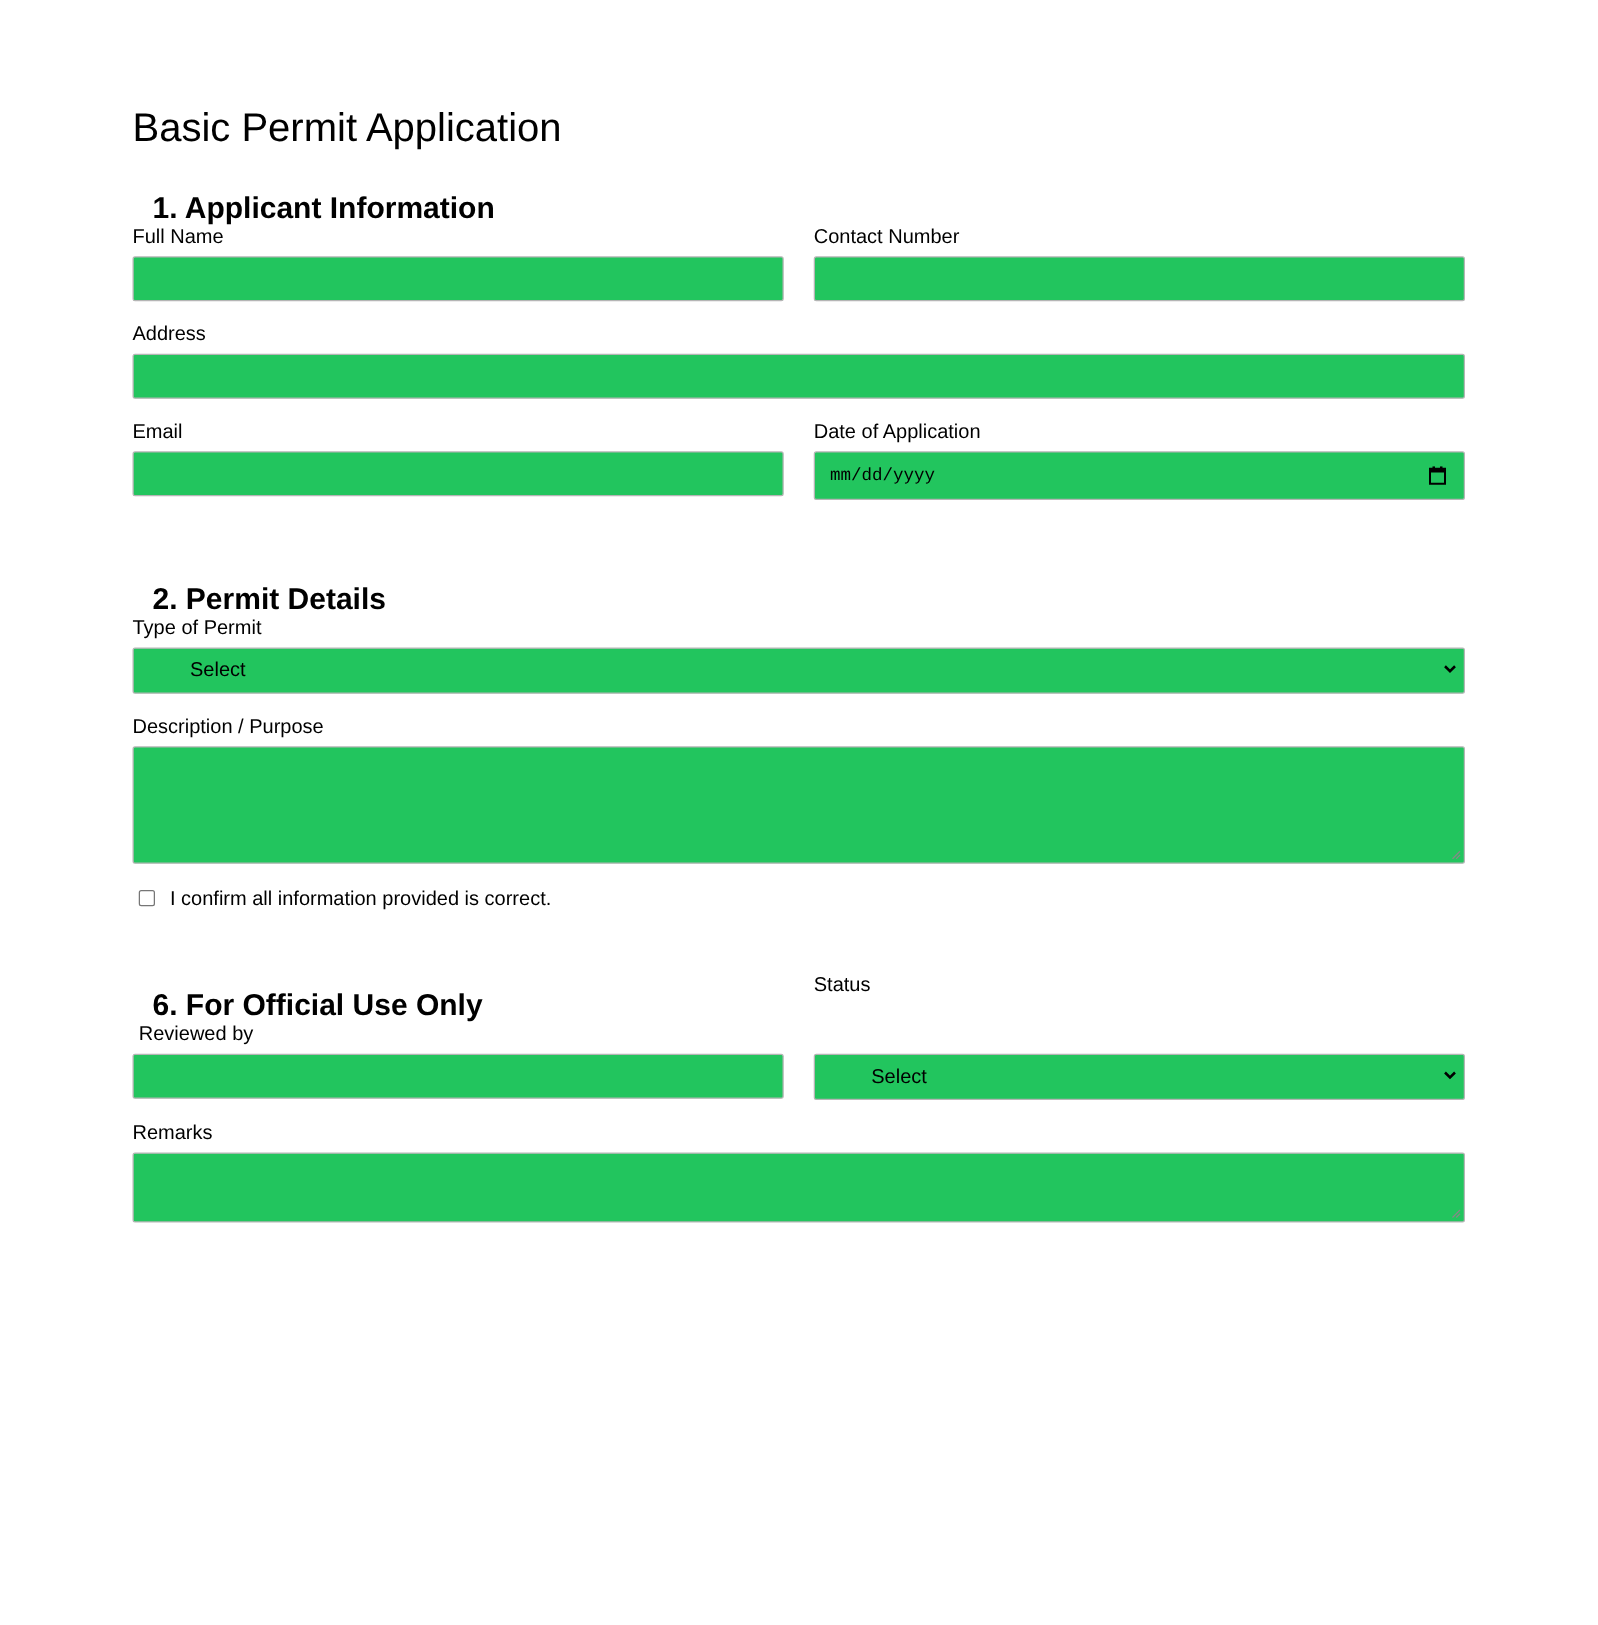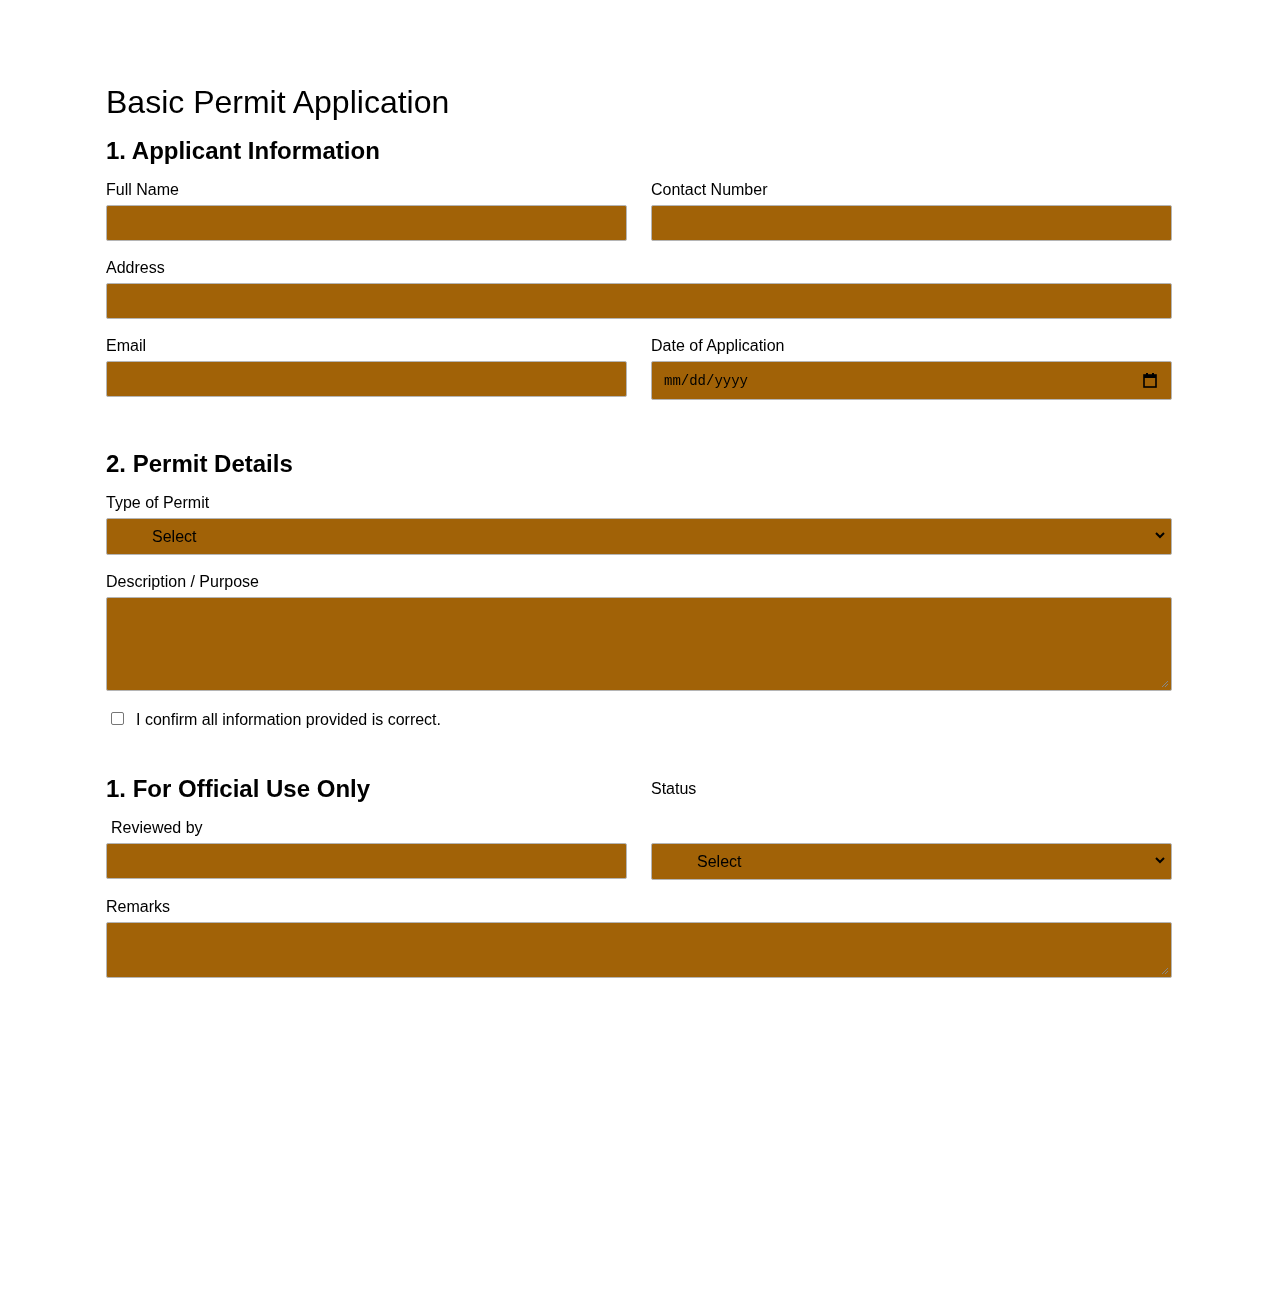--- a/index.html
+++ b/index.html
@@ -6,28 +6,28 @@
   body {
     width: 1278px; height: 1300px; overflow: hidden;
     font-family: "Liberation Sans", sans-serif; color: #000;
   }
   .page { position: absolute; left: 106px; top: 0; width: 1066px; }
   h1 {
     position: absolute; left: 0; top: 82px; margin: 0;
     font-size: 32px; font-weight: normal; line-height: 40px; white-space: nowrap;
   }
   h2 {
-    position: absolute; left: 0; margin: 0;
+    position: absolute; left: 0; margin: 16px;
     font-size: 24px; font-weight: bold; line-height: 30px; white-space: nowrap;
   }
   .lbl {
     position: absolute; font-size: 16px; line-height: 20px; white-space: nowrap;
   }
   .field {
-    position: absolute; box-sizing: border-box; background: #a16207;
+    position: absolute; box-sizing: border-box; background: #22c55e;
     border: 1px solid #b5b5b5; border-radius: 2px; padding-left: 46px;
   }
   .half-l { left: 0; width: 521px; }
   .half-r { left: 545px; width: 521px; }
   .full { left: 0; width: 1066px; }
   .date-text {
     position: absolute; left: 12px; top: 10px;
     font-family: "Liberation Mono", monospace; font-size: 14px; line-height: 18px; color: #000;
   }
   .cal-icon { position: absolute; right: 14px; top: 11px; width: 14px; height: 15px; }
@@ -84,21 +84,21 @@
   <div class="field full" style="top:597px;height:94px">
     <svg class="grip" viewBox="0 0 8 8">
       <line x1="1" y1="7" x2="7" y2="1" stroke="#888" stroke-width="1"></line>
       <line x1="4" y1="7" x2="7" y2="4" stroke="#888" stroke-width="1"></line>
     </svg>
   </div>
 
   <div class="checkbox"></div>
   <div class="lbl" style="left:30px;top:710px">I confirm all information provided is correct.</div>
 
-  <h2 style="top:774px">1. For Official Use Only</h2>
+  <h2 style="top:774px">6. For Official Use Only</h2>
 
   <div class="lbl" style="left:5px;top:818px">Reviewed by</div>
   <div class="field half-l" style="top:843px;height:36px"></div>
 
   <div class="lbl" style="left:545px;top:779px">Status</div>
   <div class="field half-r" style="top:843px;height:37px">
     <span class="select-text">Select</span>
     <svg class="chev" viewBox="0 0 10 8">
       <polyline points="1,2 5,6 9,2" fill="none" stroke="#000" stroke-width="2"></polyline>
     </svg>

